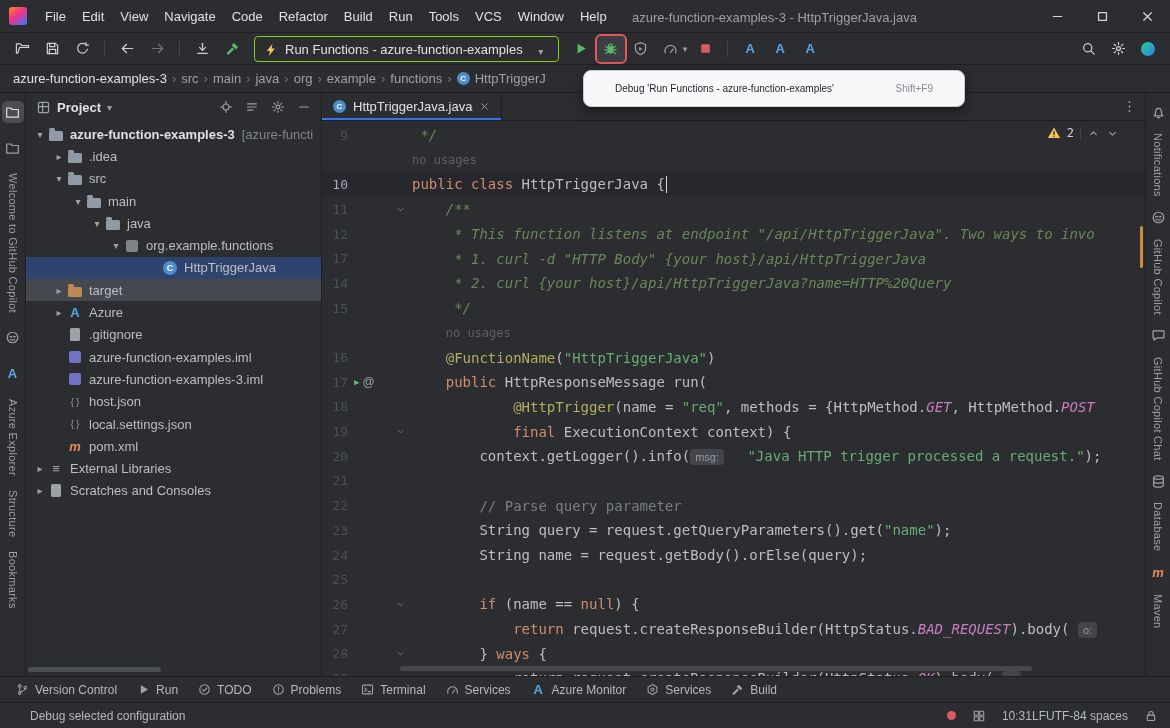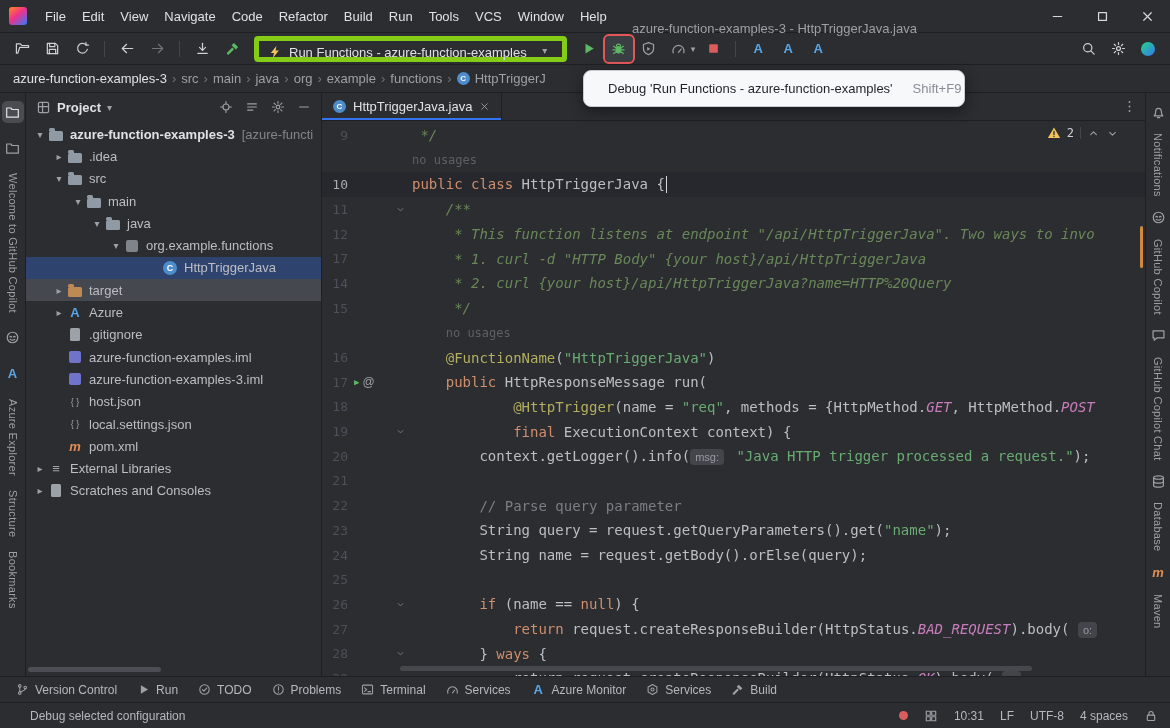--- a/index.html
+++ b/index.html
@@ -5,34 +5,34 @@
   *{box-sizing:border-box;margin:0;padding:0}
   html,body{width:1170px;height:728px;overflow:hidden}
   body{background:#2b2d30;font-family:"Liberation Sans",sans-serif;color:#dfe1e5;position:relative}
   svg{display:block}
 
   
   .titlebar{height:33px;display:flex;align-items:center;background:#2b2d30;border-bottom:1px solid #1e1f22;position:relative}
   .logo{width:18px;height:18px;border-radius:3px;margin:0 10px 0 9px;background:linear-gradient(140deg,#ff8a1e 0%,#f0318a 45%,#2e7bff 100%);flex:none}
   #menu{display:flex;height:100%}
   .menu-item{padding:0 8px;font-size:13px;color:#dfe1e5;display:flex;align-items:center;border-radius:4px}
-  .window-title{position:absolute;left:632px;top:12px;height:100%;display:flex;align-items:center;font-size:13px;color:#9da0a6;white-space:nowrap}
+  .window-title{position:absolute;left:632px;top:1px;height:100%;display:flex;align-items:center;font-size:13px;color:#9da0a6;white-space:nowrap}
   .win-controls{margin-left:auto;display:flex;height:100%}
   .win-btn{width:45px;height:100%;display:flex;align-items:center;justify-content:center;color:#d5d7dd}
 
   
   .toolbar{height:32px;display:flex;align-items:center;background:#2b2d30;border-bottom:1px solid #1e1f22;padding:0 8px;gap:2px}
   .tbtn{width:28px;height:26px;display:flex;align-items:center;justify-content:center;border-radius:4px;color:#ced0d6;flex:none}
   .tbtn.green{color:#5cb865}
   .tbtn.red{color:#db5c5c}
   .tbtn.dim{color:#6f737a}
   .tbtn.dim2{color:#9da0a6}
   .tbtn-chev{color:#9da0a6;font-size:9px;margin-left:-4px;margin-right:2px}
   .tsep{width:1px;height:16px;background:#43454a;margin:0 6px;flex:none}
-  .combo{height:26px;display:flex;align-items:flex-start;gap:7px;padding:4px 9px;border:5px solid #84cc16;border-radius:4px;margin:0 6px;font-size:13px;color:#dfe1e5;white-space:nowrap}
+  .combo{height:26px;display:flex;align-items:flex-end;gap:7px;padding:4px 9px;border:1px solid #84cc16;border-radius:4px;margin:0 6px;font-size:13px;color:#dfe1e5;white-space:nowrap}
   .combo .chev{color:#9da0a6;font-size:10px;margin-left:3px}
   .debug-highlight{outline:2px solid #e45757;outline-offset:0;background:#3a3d41}
   .toolbar-right{margin-left:auto;display:flex;align-items:center;gap:2px}
 
   
   .crumbbar{height:28px;display:flex;align-items:center;background:#2b2d30;border-bottom:1px solid #1e1f22;padding:0 10px;font-size:13px;color:#9da0a6;white-space:nowrap;overflow:hidden}
   .crumb{padding:2px 3px;display:flex;align-items:center;gap:5px}
   .crumb.first{color:#dfe1e5}
   .crumb-sep{color:#6f737a;margin:0 2px}
 
@@ -91,21 +91,21 @@
   .foldic{margin-left:auto;display:flex;color:#7a7e85}
   .foldic svg{width:11px;height:11px}
   .codetext{white-space:pre;color:#bcbec4}
   .tok-p{color:#bcbec4}
   .tok-k{color:#cf8e6d}
   .tok-s{color:#6aab73}
   .tok-d{color:#6a8759;font-style:italic}
   .tok-c{color:#7a7e85}
   .tok-a{color:#b3ae60}
   .tok-f{color:#c77dbb;font-style:italic}
-  .chipint{display:inline-block;background:#43454a;color:#959aa3;border-radius:4px;padding:0 5px;font-size:11px;font-family:"Liberation Sans",sans-serif;line-height:16px;vertical-align:middle;margin-right:4px}
+  .chipint{display:inline-block;background:#43454a;color:#959aa3;border-radius:4px;padding:0 5px;font-size:11px;font-family:"Liberation Sans",sans-serif;line-height:16px;vertical-align:middle;margin-right:15px}
   .hintrow .hint{color:#5c6064;font-size:12px}
   .caret{display:inline-block;width:1.5px;height:17px;background:#d5d7dd;vertical-align:middle;margin-left:1px}
   .inspect{position:absolute;top:5px;right:26px;display:flex;align-items:center;gap:6px;font-size:12px;color:#cfd2d8}
   .insp-sep{width:1px;height:12px;background:#43454a}
   .insp-chev{color:#9da0a6;display:flex}
   .insp-chev svg{width:13px;height:13px}
   .stripe-mark{position:absolute;right:2px;width:3px;background:#d08a3f;border-radius:2px}
   .ehscroll{position:absolute;bottom:5px;left:78px;width:632px;height:5px;background:#4b4e54;border-radius:3px;opacity:.85}
 
   
@@ -114,21 +114,21 @@
   .bb-ic{display:flex;color:#9da0a6}
   .bb-ic svg{width:13px;height:13px}
   .statusbar{height:26px;background:#2b2d30;border-top:1px solid #1e1f22;display:flex;align-items:center;padding:0 12px;font-size:12px;color:#b4b8bf}
   .sb-left{margin-left:18px}
   .sb-right{margin-left:auto;display:flex;align-items:center;gap:16px}
   .record-dot{width:9px;height:9px;border-radius:50%;background:#db5c5c}
   .sb-ic{display:flex;color:#9da0a6}
   .sb-ic svg{width:14px;height:14px}
 
   
-  .tooltip{position:absolute;left:583px;top:70px;width:382px;height:37px;background:#f7f8fa;border:1px solid #c8cbd2;border-radius:8px;display:flex;align-items:center;padding:0 24px;box-shadow:0 4px 14px rgba(0,0,0,.45);z-index:50;font-size:13px;color:#1f2227;white-space:nowrap}
+  .tooltip{position:absolute;left:583px;top:70px;width:382px;height:37px;background:#f7f8fa;border:1px solid #c8cbd2;border-radius:8px;display:flex;align-items:center;padding:0 31px;box-shadow:0 4px 14px rgba(0,0,0,.45);z-index:50;font-size:10px;color:#1f2227;white-space:nowrap}
   .tooltip .shortcut{margin-left:auto;color:#888c94;padding-left:20px}
 </style>
 </head>
 <body>
 
 <div class="titlebar">
   <span class="logo"></span>
   <div id="menu">
       <div class="menu-item">File</div>
       <div class="menu-item">Edit</div>
@@ -813,21 +813,21 @@
   <div class="sb-right">
     <span class="record-dot"></span>
     <span class="sb-ic">
         <svg viewBox="0 0 16 16" width="15" height="15" fill="none" stroke="currentColor" stroke-width="1.3" stroke-linecap="round" stroke-linejoin="round">
           <rect x="2.6" y="2.6" width="4.6" height="4.6"></rect>
           <rect x="8.8" y="2.6" width="4.6" height="4.6"></rect>
           <rect x="2.6" y="8.8" width="4.6" height="4.6"></rect>
           <rect x="8.8" y="8.8" width="4.6" height="4.6"></rect>
         </svg>
       </span>
-    <span id="status-items" style="display:flex;gap:16px">
+    <span id="status-items" style="display:flex;">
         <span>10:31</span>
         <span>LF</span>
         <span>UTF-8</span>
         <span>4 spaces</span>
       </span>
     <span class="sb-ic">
         <svg viewBox="0 0 16 16" width="15" height="15" fill="none" stroke="currentColor" stroke-width="1.3" stroke-linecap="round" stroke-linejoin="round">
           <rect x="3.8" y="7" width="8.4" height="6.2" rx="1"></rect>
           <path d="M5.6 7V5.2a2.4 2.4 0 0 1 4.8 0V7"></path>
         </svg>

